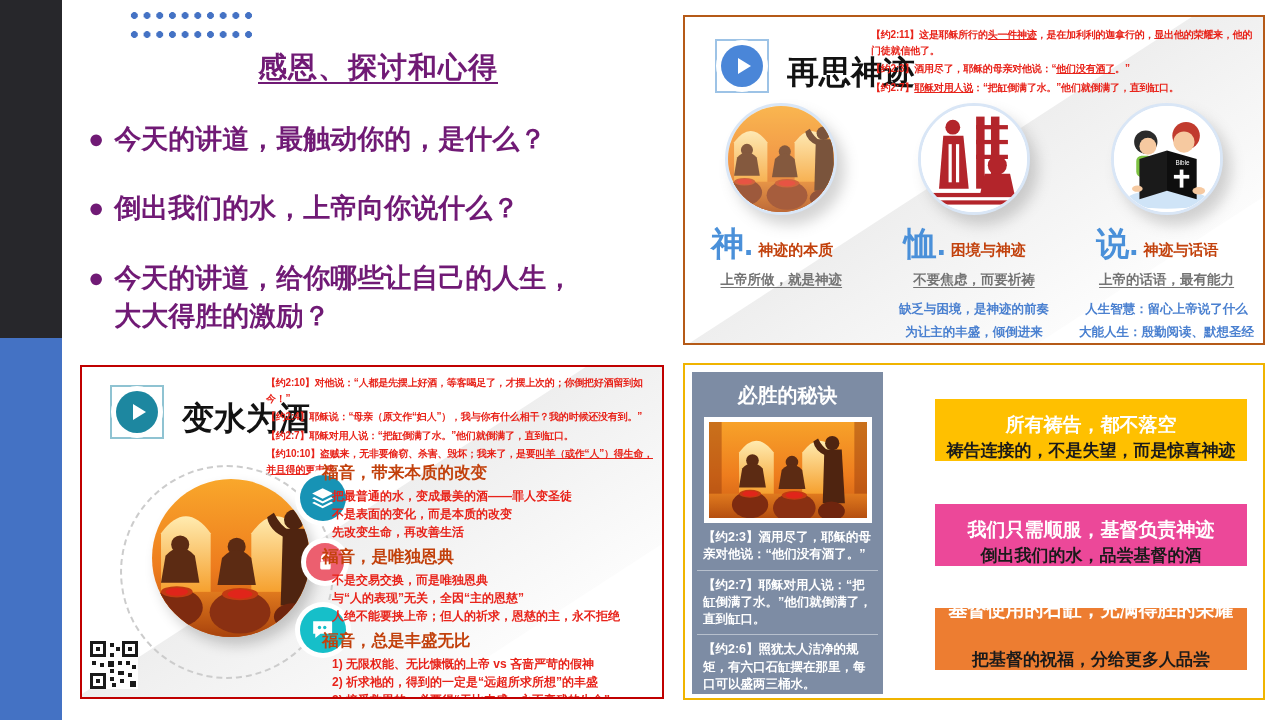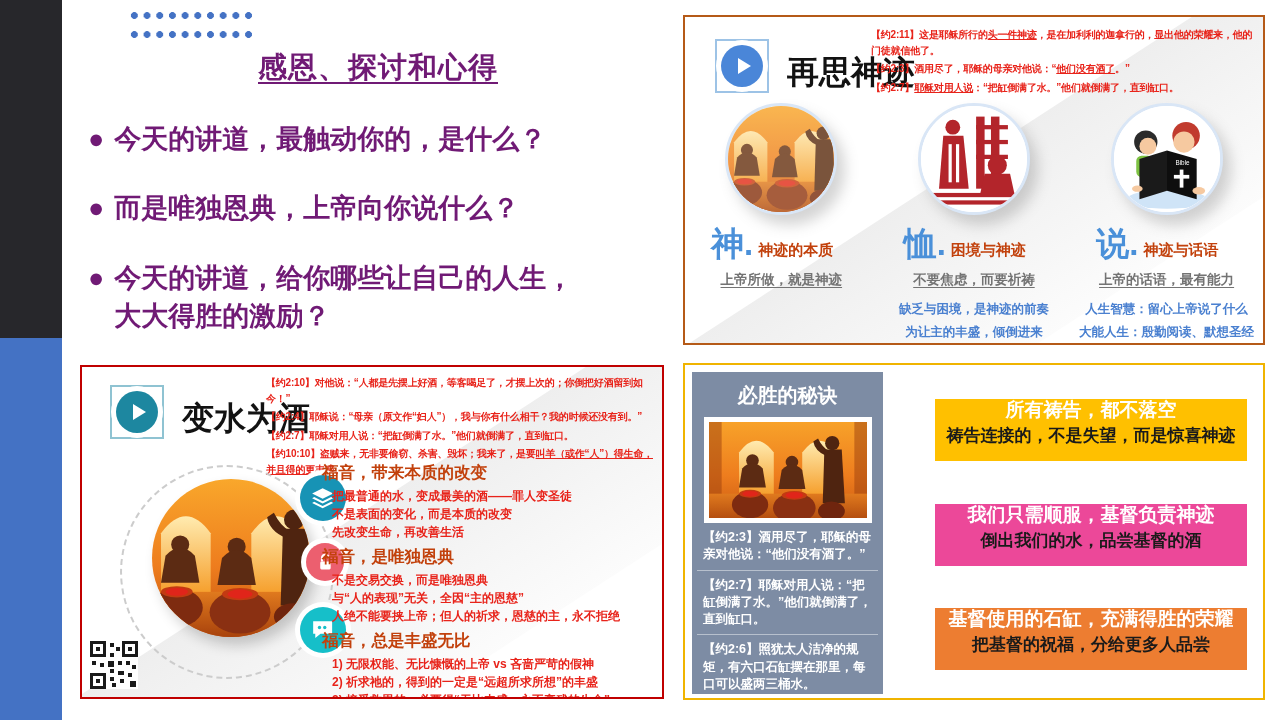--- a/index.html
+++ b/index.html
@@ -87,25 +87,25 @@
   .qr{position:absolute;left:8px;bottom:8px;width:48px;height:48px;z-index:1;}
 
   
   .s-left{position:absolute;left:7px;top:7px;width:191px;height:322px;background:#7D8CA4;color:#fff;z-index:1;}
   .s-title{text-align:center;font-size:20px;font-weight:bold;margin-top:10px;}
   .s-img{margin:8px auto 6px auto;width:158px;height:96px;border:5px solid #fff;overflow:hidden;}
   .s-img svg{display:block;width:100%;height:100%;}
   .s-scrip{padding:0 11px;font-size:12.5px;font-weight:bold;line-height:1.38;}
   .s-div{border-top:1px solid rgba(255,255,255,.45);margin:6px 5px;}
   .s-boxes{position:absolute;left:250px;top:34px;width:312px;z-index:1;}
-  .box{height:62px;display:flex;flex-direction:column;align-items:center;justify-content:flex-start;
+  .box{height:62px;display:flex;flex-direction:column;align-items:center;justify-content:flex-end;
        text-align:center;}
   .box1{background:#FFC000;margin-bottom:43px;}
   .box2{background:#ec4899;margin-bottom:42px;}
-  .box3{background:#ED7D31;}
+  .box3{background:#ED7D31;gap:24px;}
   .box-t{font-size:19px;font-weight:bold;color:#fff;line-height:1.2;}
   .box-s{font-size:17px;font-weight:bold;color:#1a1a1a;margin-top:4px;line-height:1.2;}
 </style>
 </head>
 <body>
 
 <svg width="0" height="0" style="position:absolute">
   <defs>
     <linearGradient id="cg1" x1="0" y1="0" x2="0" y2="1">
       <stop offset="0" stop-color="#F9A72B"></stop>
@@ -151,21 +151,21 @@
   <div class="dots"></div>
 
   <div class="disc">
     <div class="disc-title">感恩、探讨和心得</div>
     <div class="bullet">
       <span class="bdot">●</span>
       <span class="btxt">今天的讲道，最触动你的，是什么？</span>
     </div>
     <div class="bullet">
       <span class="bdot">●</span>
-      <span class="btxt">而是唯独恩典，上帝向你说什么？</span>
+      <span class="btxt">倒出我们的水，上帝向你说什么？</span>
     </div>
     <div class="bullet">
       <span class="bdot">●</span>
       <span class="btxt">今天的讲道，给你哪些让自己的人生，大大得胜的激励？</span>
     </div>
   </div>
 
   <div class="panel panel-rethink">
     <div class="ribbon ribbon-r"></div>
     <div class="playbox" style="left:30px;top:22px;">

